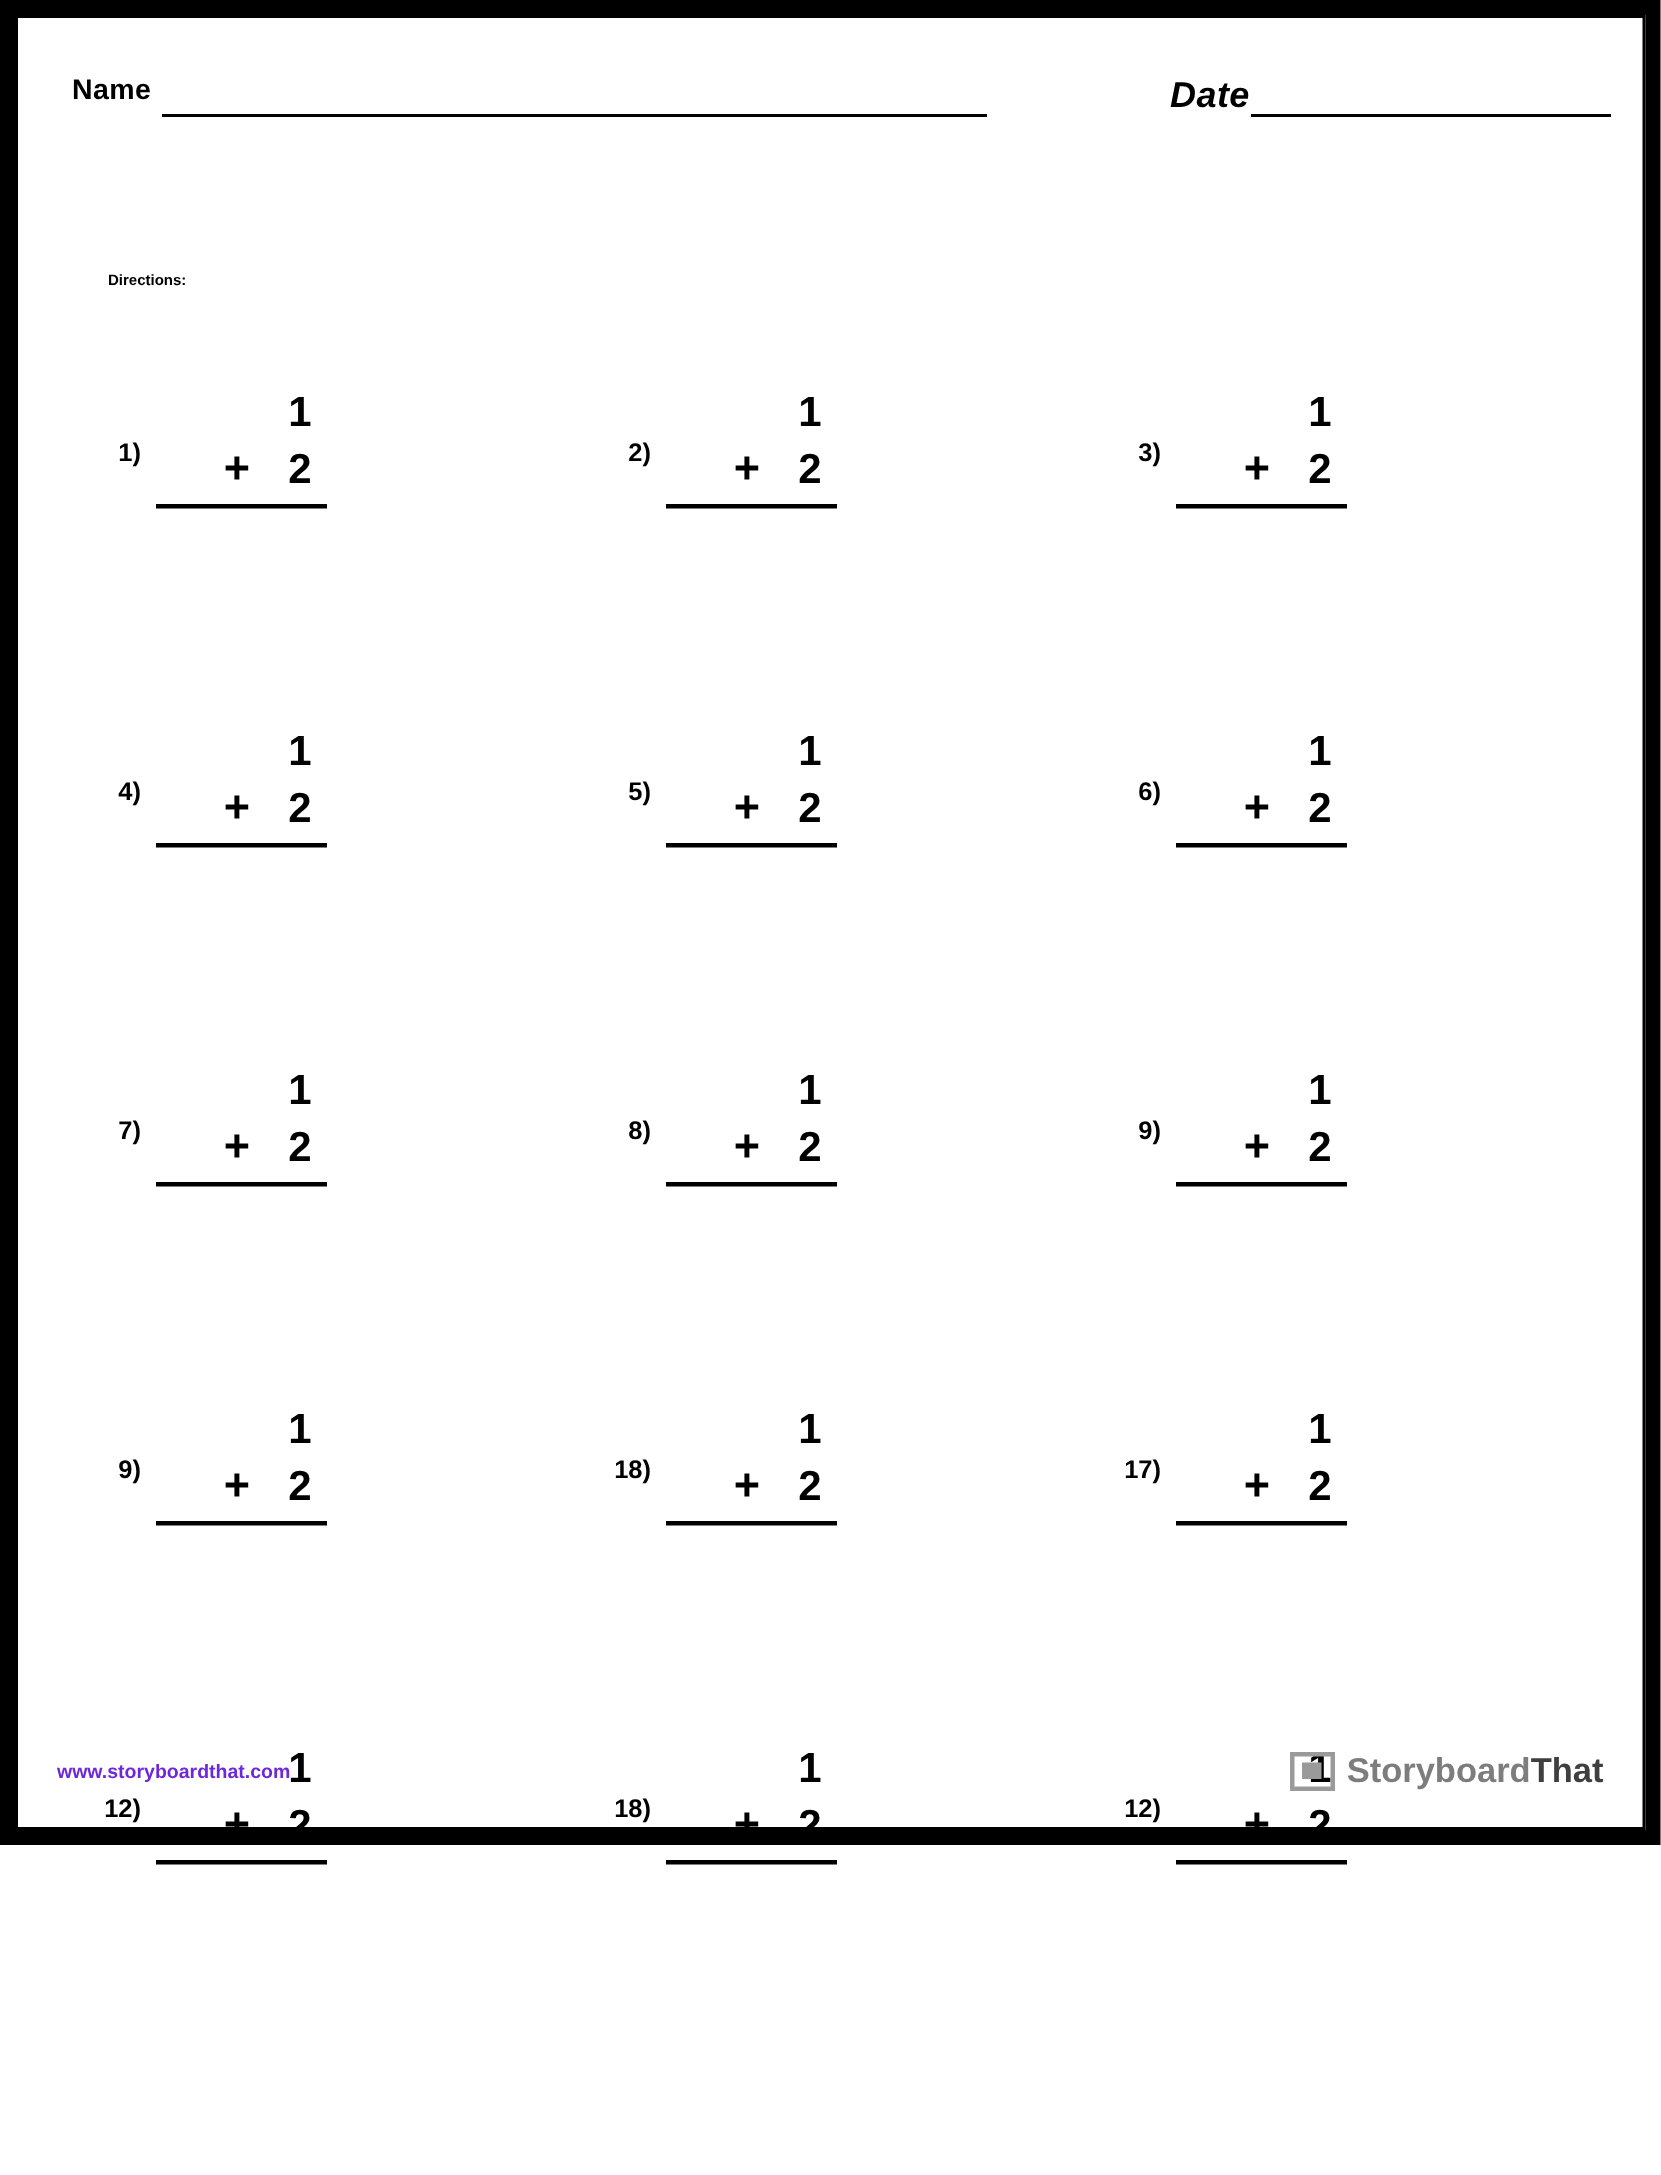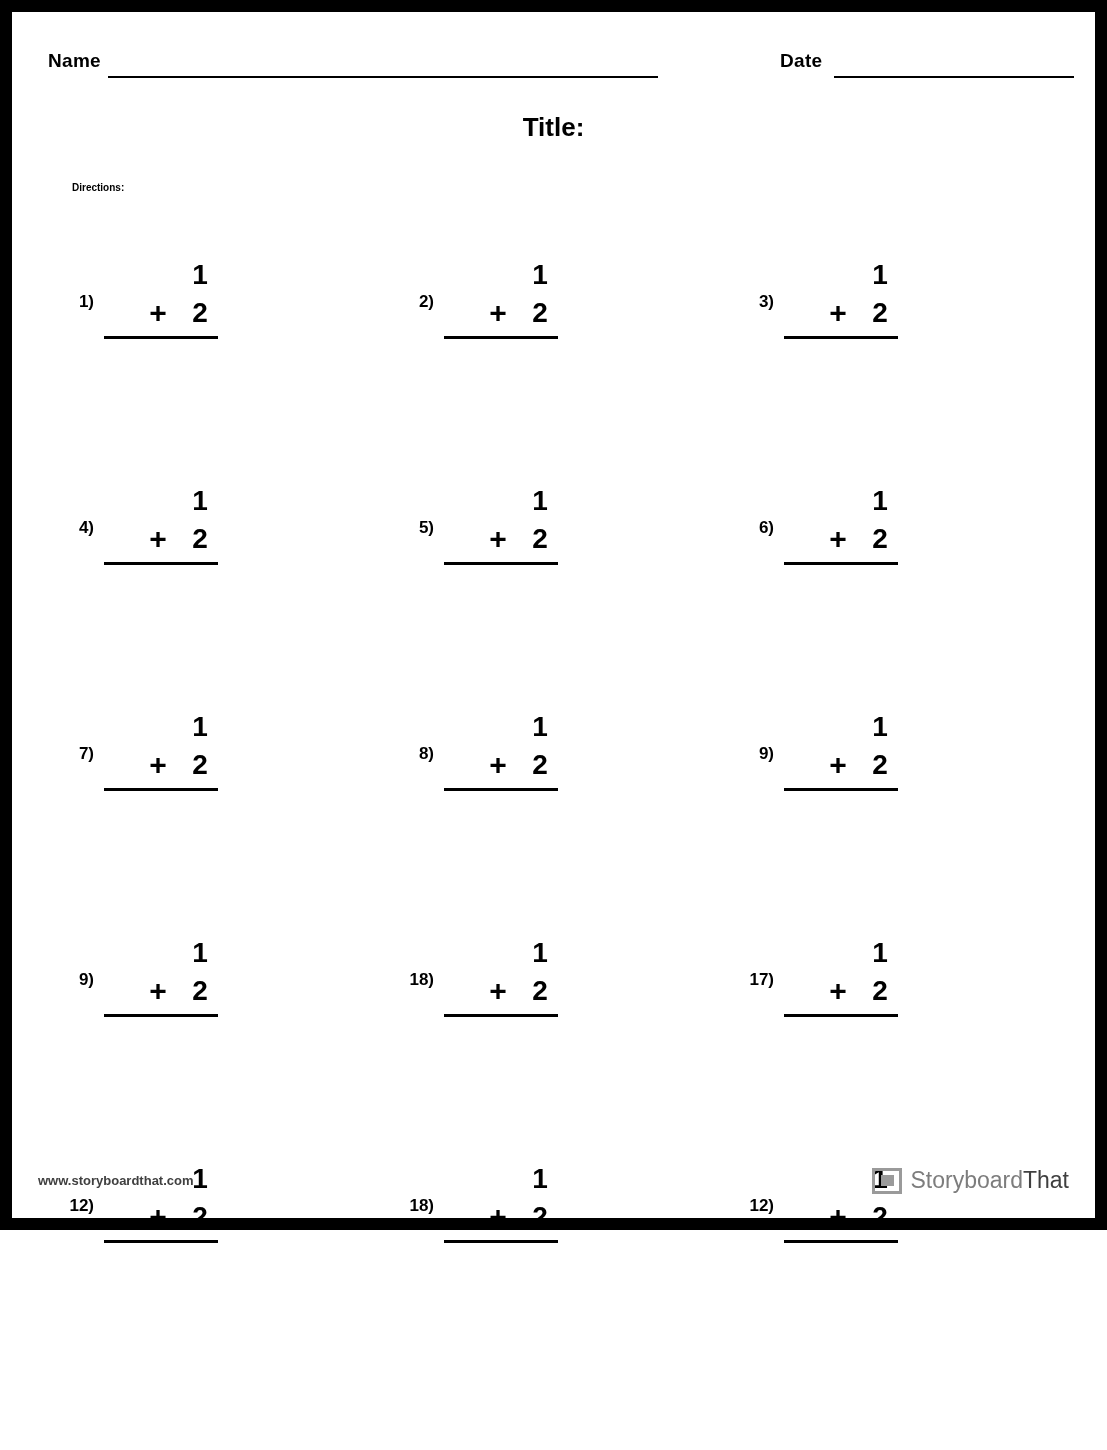--- a/index.html
+++ b/index.html
@@ -51,23 +51,24 @@
     position: absolute;
     left: 96px;
     top: 26px;
     width: 550px;
     border-bottom: 2px solid #000000;
   }
   .date-label {
     position: absolute;
     left: 768px;
     top: 0;
-    font-size: 19px;
+    font-size: 24px;
     font-weight: bold;
     letter-spacing: .3px;
+    font-style: italic;
   }
   .date-rule {
     position: absolute;
     left: 822px;
     top: 26px;
     width: 240px;
     border-bottom: 2px solid #000000;
   }
 
   .title {
@@ -142,21 +143,21 @@
     width: 114px;
   }
 
   
   .site-url {
     position: absolute;
     left: 26px;
     bottom: 30px;
     font-size: 13px;
     font-weight: bold;
-    color: #404040;
+    color: #6d28d9;
   }
   .brand {
     position: absolute;
     right: 26px;
     bottom: 24px;
     display: flex;
     align-items: center;
     gap: 8px;
   }
   .brand-mark {
@@ -168,39 +169,38 @@
     align-items: center;
     justify-content: center;
   }
   .brand-mark .inner {
     width: 13px;
     height: 11px;
     background: #9a9a9a;
   }
   .brand-text {
     font-size: 23px;
-    font-weight: normal;
+    font-weight: bold;
     color: #7d7d7d;
   }
   .brand-text .b2 { color: #3f3f3f; }
 </style>
 </head>
 <body>
 
 <div class="page">
   <div class="sheet">
 
     <div class="header-row">
       <div class="name-label">Name</div>
       <div class="name-rule"></div>
       <div class="date-label">Date</div>
       <div class="date-rule"></div>
     </div>
 
-    <div class="title">Title:</div>
     <div class="directions">Directions:</div>
 
     <div class="grid">
 
       <div class="problem">
         <div class="prob-num">1)</div>
         <div class="stack">
           <div class="row">
             <span class="spacer"></span>
             <span class="operand">1</span>

